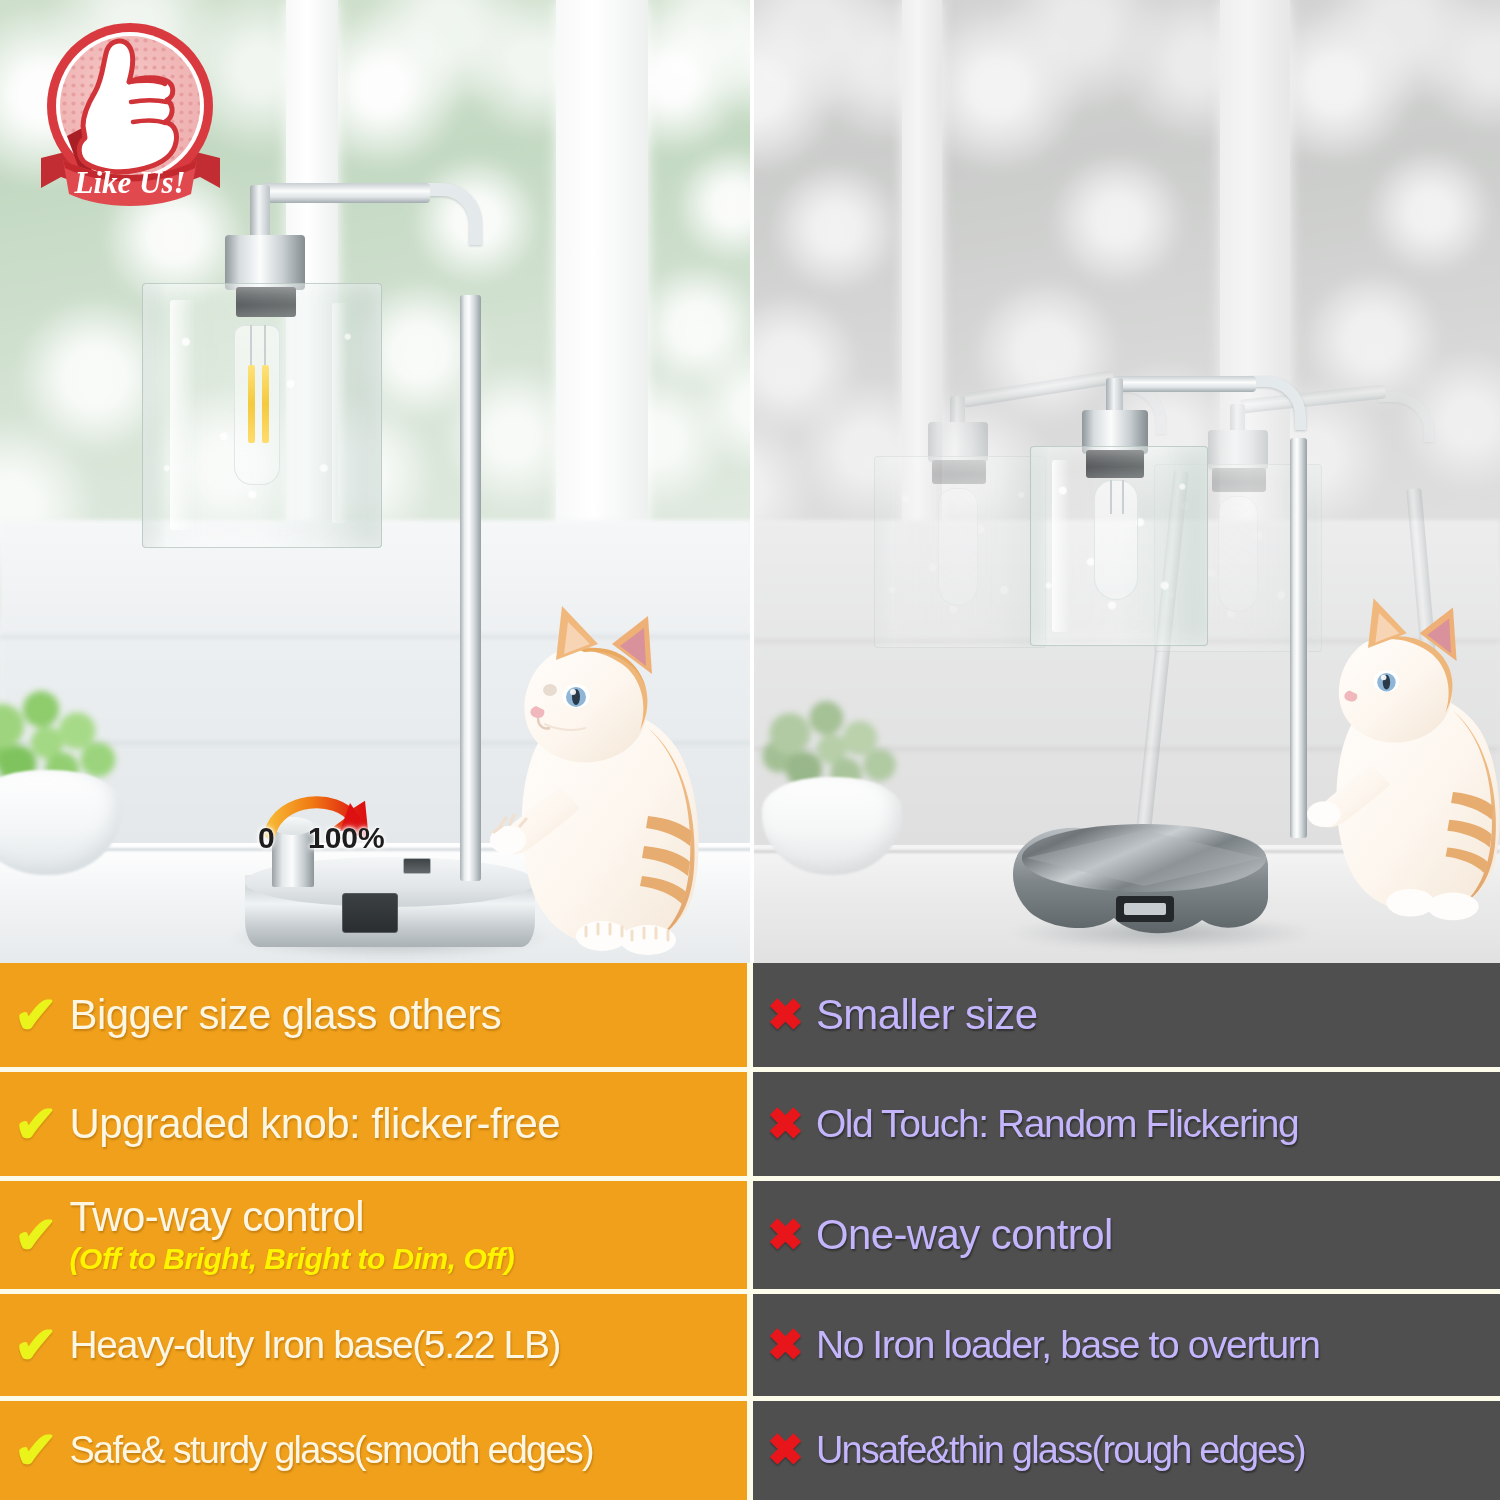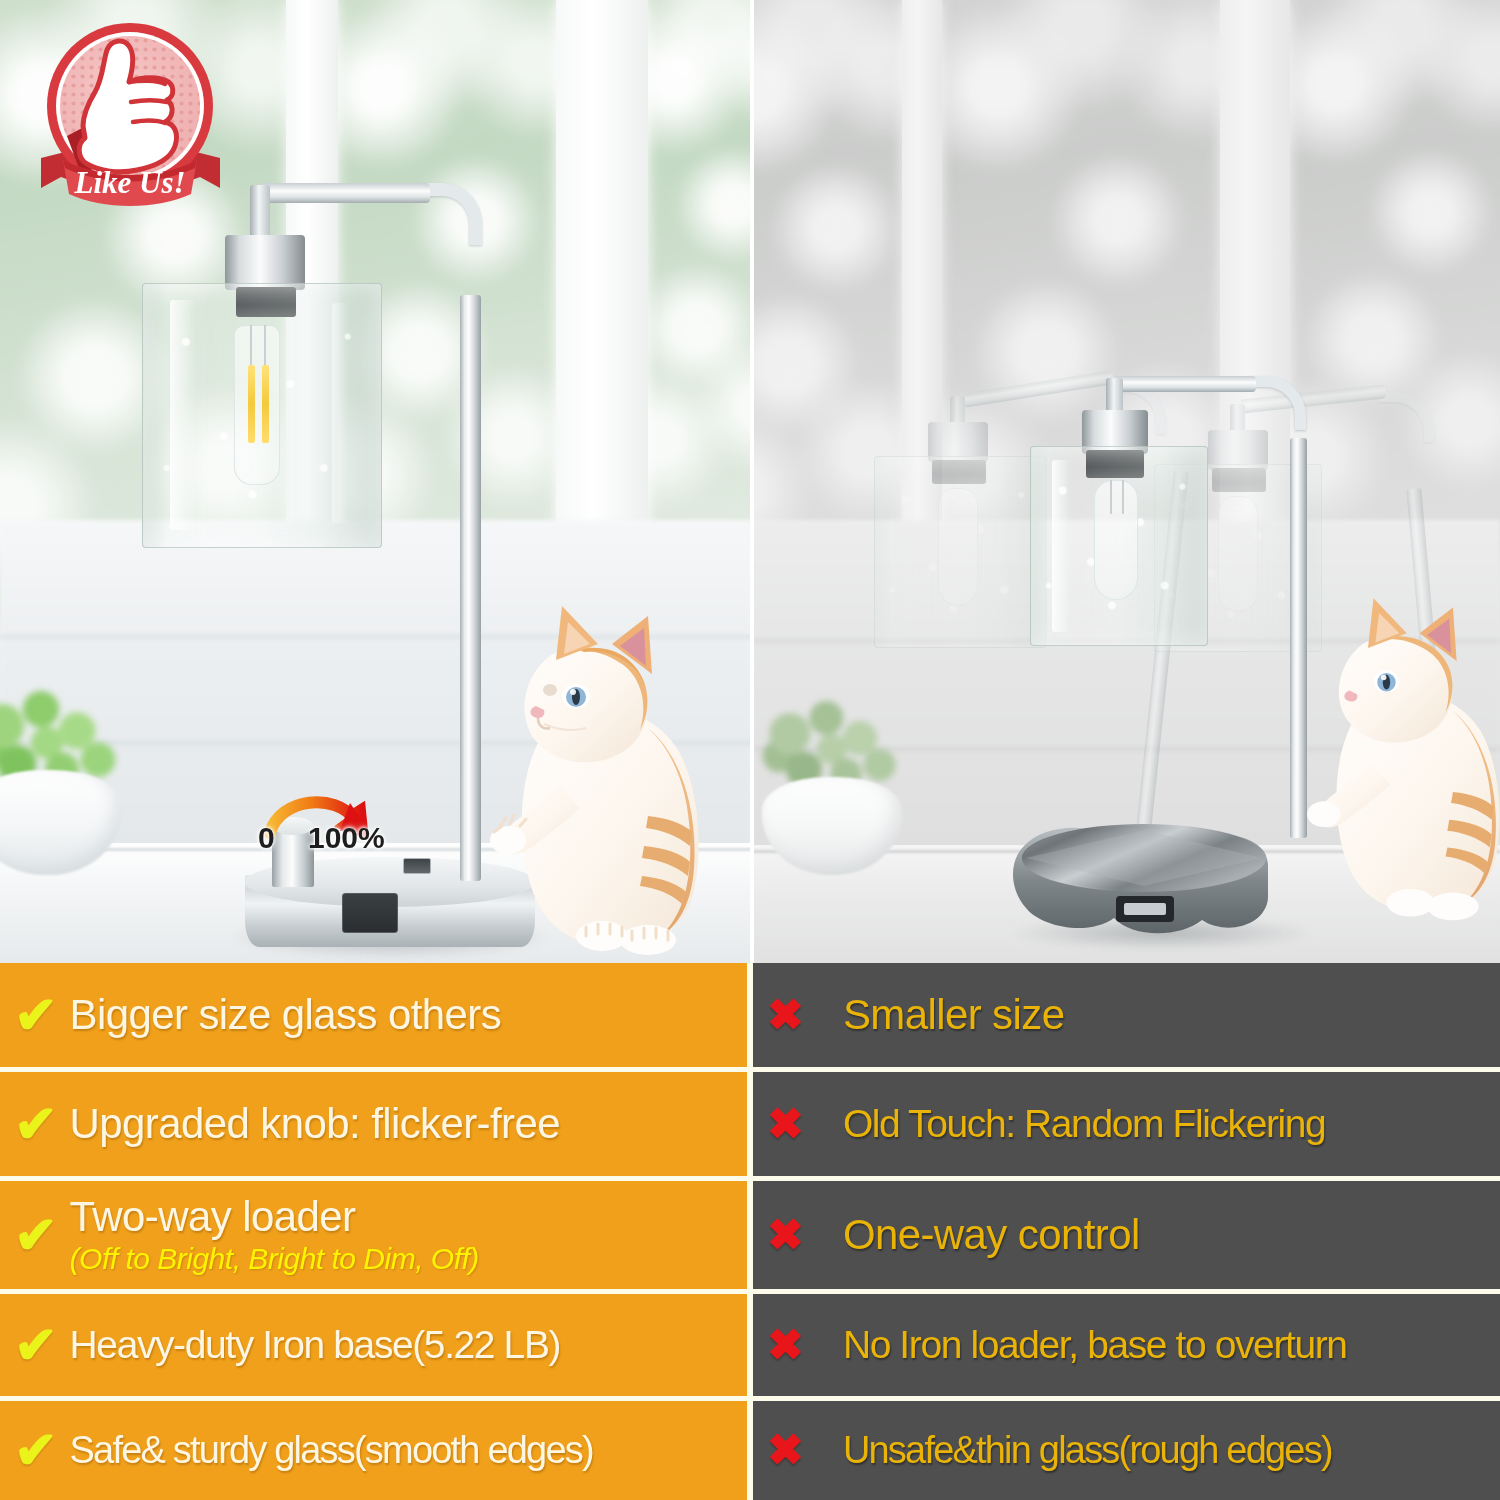--- a/index.html
+++ b/index.html
@@ -253,24 +253,24 @@
   .mark-check { color: #eaf31a; font-size: 52px; text-shadow: 0 2px 2px rgba(0,0,0,.12); }
   .mark-cross { color: #e8151b; font-size: 44px; text-shadow: 0 2px 2px rgba(0,0,0,.25); }
 
   .txtwrap { flex: 1 1 auto; min-width: 0; }
   .label {
     font-size: 42px; line-height: 1.06;
     white-space: nowrap;
     letter-spacing: -0.6px;
   }
   .col-pro .label { color: #fdf6e3; text-shadow: 1px 2px 2px rgba(120,70,0,.35); }
-  .col-con .label { color: #eab308; text-shadow: 1px 2px 2px rgba(0,0,0,.4); margin-left: 27px; }
+  .col-con .label { color: #c4b5fd; text-shadow: 1px 2px 2px rgba(0,0,0,.4); }
   .sublabel {
     font-size: 30px; line-height: 1.06;
-    font-style: italic; font-weight: 400;
+    font-style: italic; font-weight: 700;
     white-space: nowrap; letter-spacing: -0.5px;
     margin-top: 4px;
   }
   .col-pro .sublabel { color: #fff400; text-shadow: 1px 1px 2px rgba(120,70,0,.3); }
   .col-con .sublabel { color: #ff1a1a; text-shadow: 1px 1px 2px rgba(0,0,0,.4); }
 
   .label.tight { font-size: 39px; letter-spacing: -1.4px; }
   .label.tighter { font-size: 38px; letter-spacing: -1.8px; }
 
   
@@ -622,21 +622,21 @@
       <div class="row r1">
         <span class="mark mark-check">✔</span>
         <div class="txtwrap">
           <div class="label">Upgraded knob: flicker-free</div>
         </div>
       </div>
 
       <div class="row r2">
         <span class="mark mark-check">✔</span>
         <div class="txtwrap">
-          <div class="label">Two-way loader</div>
+          <div class="label">Two-way control</div>
           <div class="sublabel">(Off to Bright, Bright to Dim, Off)</div>
         </div>
       </div>
 
       <div class="row r3">
         <span class="mark mark-check">✔</span>
         <div class="txtwrap">
           <div class="label tight">Heavy-duty Iron base(5.22 LB)</div>
         </div>
       </div>

